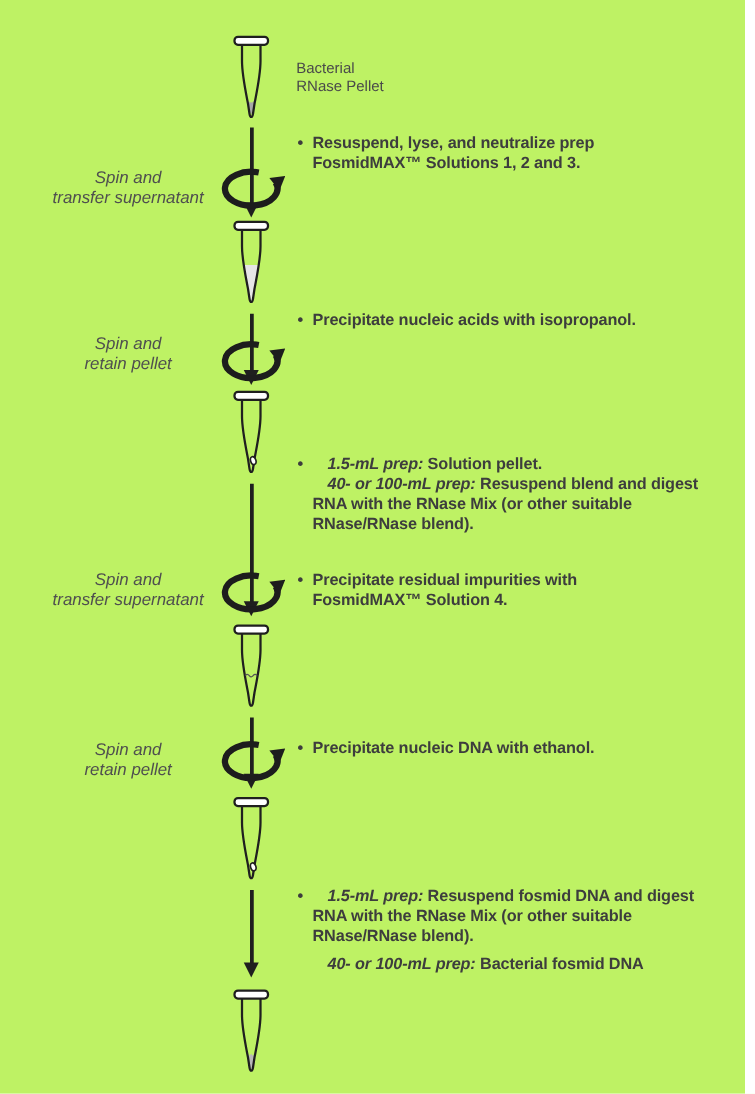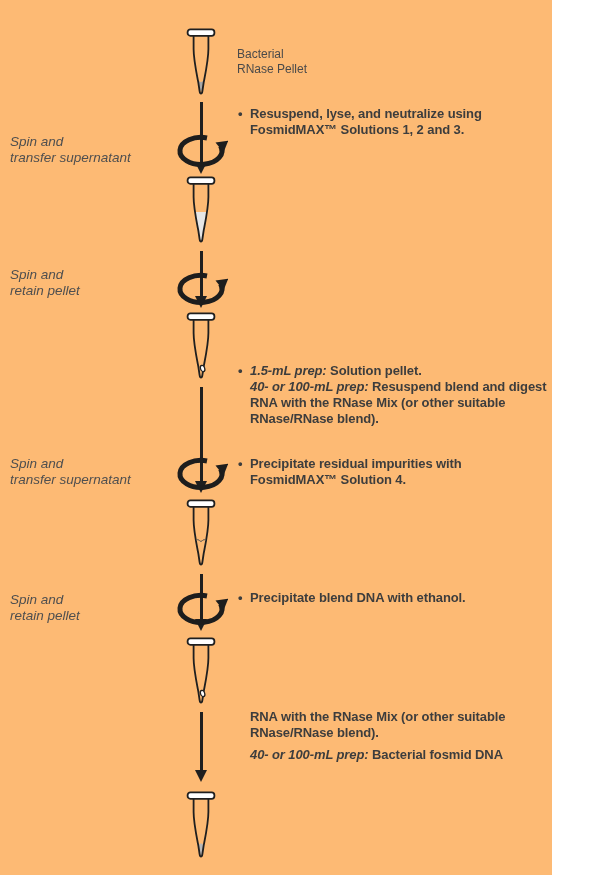--- a/index.html
+++ b/index.html
@@ -1,33 +1,33 @@
 <!DOCTYPE html>
 <html><head>
 <meta charset="utf-8">
 <style>
   html,body{margin:0;padding:0;background:#fff;}
   .stage{
-    position:relative;width:552px;height:875px;background:#fdba74;
+    position:relative;width:596px;height:875px;background:#bef264;
     font-family:"Liberation Sans", sans-serif;overflow:hidden;
   }
   
   .step{
     position:absolute;left:238px;width:360px;
     color:#3d3d3d;font-weight:bold;font-size:13px;line-height:16px;
     letter-spacing:-0.1px;
   }
   .bl{padding-left:12px;}
   .bl.first{padding-left:0;}
   .mk{display:inline-block;width:12px;}
-  .em{font-style:italic;}
+  .em{font-style:italic;margin-left:12px;}
   .gap{margin-top:6px;}
   
   .spin-label{
-    position:absolute;left:10px;width:185px;text-align:left;
+    position:absolute;left:10px;width:185px;text-align:center;
     font-style:italic;color:#4f4f4f;font-size:13.5px;line-height:16px;
   }
   
   .toplabel{
     position:absolute;left:237px;top:47px;
     color:#4a4a4a;font-size:12px;line-height:14.5px;
   }
   
   .shaft{position:absolute;left:200px;width:2.5px;background:#1f1f1f;}
   .ahead{
@@ -57,39 +57,42 @@
   <div class="ahead" style="top:162px"></div>
   <svg class="arc" style="top:131px" viewBox="0 0 52 42">
     <path d="M 31,7 A 21,13.5 0 1 0 44.5,15" fill="none" stroke="#1d1d1d" stroke-width="5"></path>
     <polygon points="0,-6.5 11,0 0,6.5" transform="translate(43.5,16.5) rotate(-38)" fill="#1d1d1d"></polygon>
   </svg>
   <div class="spin-label" style="top:134px">
     <div>Spin and</div>
     <div>transfer supernatant</div>
   </div>
   <div class="step" style="top:106px">
-    <div class="bl first"><span class="mk">•</span><span>Resuspend, lyse, and neutralize using</span></div>
+    <div class="bl first"><span class="mk">•</span><span>Resuspend, lyse, and neutralize prep</span></div>
     <div class="bl"><span>FosmidMAX™ Solutions 1, 2 and 3.</span></div>
   </div>
 
   <svg class="tube" style="top:176px" viewBox="0 0 30 72">
     <path d="M 9.3,36 L 20.7,36 C 19.8,43 18.6,50 17.4,55.5 L 16.3,62.5 C 15.8,65.8 14.2,65.8 13.7,62.5 L 12.6,55.5 C 11.4,50 10.2,43 9.3,36 Z" fill="#e6e6e6"></path>
     <path d="M 7.6,7.6 L 7.6,21 C 7.6,31 9.2,38.5 12.4,55 L 13.6,63 C 14.1,66.4 15.9,66.4 16.4,63 L 17.6,55 C 20.8,38.5 22.4,31 22.4,21 L 22.4,7.6" fill="none" stroke="#1f1f1f" stroke-width="1.8" stroke-linejoin="round" stroke-linecap="round"></path>
     <rect x="1.6" y="1.4" width="26.8" height="6.4" rx="2.8" fill="#fff" stroke="#1f1f1f" stroke-width="1.8"></rect>
   </svg>
 
   <div class="shaft" style="top:251px;height:47px"></div>
   <div class="ahead" style="top:296px"></div>
   <svg class="arc" style="top:269px" viewBox="0 0 52 42">
     <path d="M 31,7 A 21,13.5 0 1 0 44.5,15" fill="none" stroke="#1d1d1d" stroke-width="5"></path>
     <polygon points="0,-6.5 11,0 0,6.5" transform="translate(43.5,16.5) rotate(-38)" fill="#1d1d1d"></polygon>
   </svg>
   <div class="spin-label" style="top:267px">
     <div>Spin and</div>
     <div>retain pellet</div>
+  </div>
+  <div class="step" style="top:248px">
+    <div class="bl first"><span class="mk">•</span><span>Precipitate nucleic acids with isopropanol.</span></div>
   </div>
 
   <svg class="tube" style="top:312px" viewBox="0 0 30 72">
     <path d="M 7.6,7.6 L 7.6,21 C 7.6,31 9.2,38.5 12.4,55 L 13.6,63 C 14.1,66.4 15.9,66.4 16.4,63 L 17.6,55 C 20.8,38.5 22.4,31 22.4,21 L 22.4,7.6" fill="none" stroke="#1f1f1f" stroke-width="1.8" stroke-linejoin="round" stroke-linecap="round"></path>
     <ellipse cx="16.6" cy="56.5" rx="2.1" ry="3.2" transform="rotate(-18 16.6 56.5)" fill="#fff" stroke="#1f1f1f" stroke-width="1.3"></ellipse>
     <rect x="1.6" y="1.4" width="26.8" height="6.4" rx="2.8" fill="#fff" stroke="#1f1f1f" stroke-width="1.8"></rect>
   </svg>
   <div class="step" style="top:363px">
     <div class="bl first"><span class="mk">•</span><span class="em">1.5-mL prep:</span><span> Solution pellet.</span></div>
     <div class="bl"><span class="em">40- or 100-mL prep:</span><span> Resuspend blend and digest</span></div>
@@ -122,32 +125,33 @@
   <div class="ahead" style="top:619px"></div>
   <svg class="arc" style="top:589px" viewBox="0 0 52 42">
     <path d="M 31,7 A 21,13.5 0 1 0 44.5,15" fill="none" stroke="#1d1d1d" stroke-width="5"></path>
     <polygon points="0,-6.5 11,0 0,6.5" transform="translate(43.5,16.5) rotate(-38)" fill="#1d1d1d"></polygon>
   </svg>
   <div class="spin-label" style="top:592px">
     <div>Spin and</div>
     <div>retain pellet</div>
   </div>
   <div class="step" style="top:590px">
-    <div class="bl first"><span class="mk">•</span><span>Precipitate blend DNA with ethanol.</span></div>
+    <div class="bl first"><span class="mk">•</span><span>Precipitate nucleic DNA with ethanol.</span></div>
   </div>
 
   <svg class="tube" style="top:637px" viewBox="0 0 30 72">
     <path d="M 7.6,7.6 L 7.6,21 C 7.6,31 9.2,38.5 12.4,55 L 13.6,63 C 14.1,66.4 15.9,66.4 16.4,63 L 17.6,55 C 20.8,38.5 22.4,31 22.4,21 L 22.4,7.6" fill="none" stroke="#1f1f1f" stroke-width="1.8" stroke-linejoin="round" stroke-linecap="round"></path>
     <ellipse cx="16.6" cy="56.5" rx="2.1" ry="3.2" transform="rotate(-18 16.6 56.5)" fill="#fff" stroke="#1f1f1f" stroke-width="1.3"></ellipse>
     <rect x="1.6" y="1.4" width="26.8" height="6.4" rx="2.8" fill="#fff" stroke="#1f1f1f" stroke-width="1.8"></rect>
   </svg>
 
   <div class="shaft" style="top:712px;height:60px"></div>
   <div class="ahead" style="top:770px"></div>
   <div class="step" style="top:709px">
+    <div class="bl first"><span class="mk">•</span><span class="em">1.5-mL prep:</span><span> Resuspend fosmid DNA and digest</span></div>
     <div class="bl"><span>RNA with the RNase Mix (or other suitable</span></div>
     <div class="bl"><span>RNase/RNase blend).</span></div>
     <div class="bl gap"><span class="em">40- or 100-mL prep:</span><span> Bacterial fosmid DNA</span></div>
   </div>
 
   <svg class="tube" style="top:791px" viewBox="0 0 30 72">
     <path d="M 12.4,52 L 13.7,53.6 L 15,52 L 16.3,53.6 L 17.6,52 L 17.2,56 C 16.6,60 16,63.5 15.4,64.9 C 15.2,65.4 14.8,65.4 14.6,64.9 C 14,63.5 13.4,60 12.8,56 Z" fill="#b9b9b9"></path>
     <path d="M 7.6,7.6 L 7.6,21 C 7.6,31 9.2,38.5 12.4,55 L 13.6,63 C 14.1,66.4 15.9,66.4 16.4,63 L 17.6,55 C 20.8,38.5 22.4,31 22.4,21 L 22.4,7.6" fill="none" stroke="#1f1f1f" stroke-width="1.8" stroke-linejoin="round" stroke-linecap="round"></path>
     <rect x="1.6" y="1.4" width="26.8" height="6.4" rx="2.8" fill="#fff" stroke="#1f1f1f" stroke-width="1.8"></rect>
   </svg>

